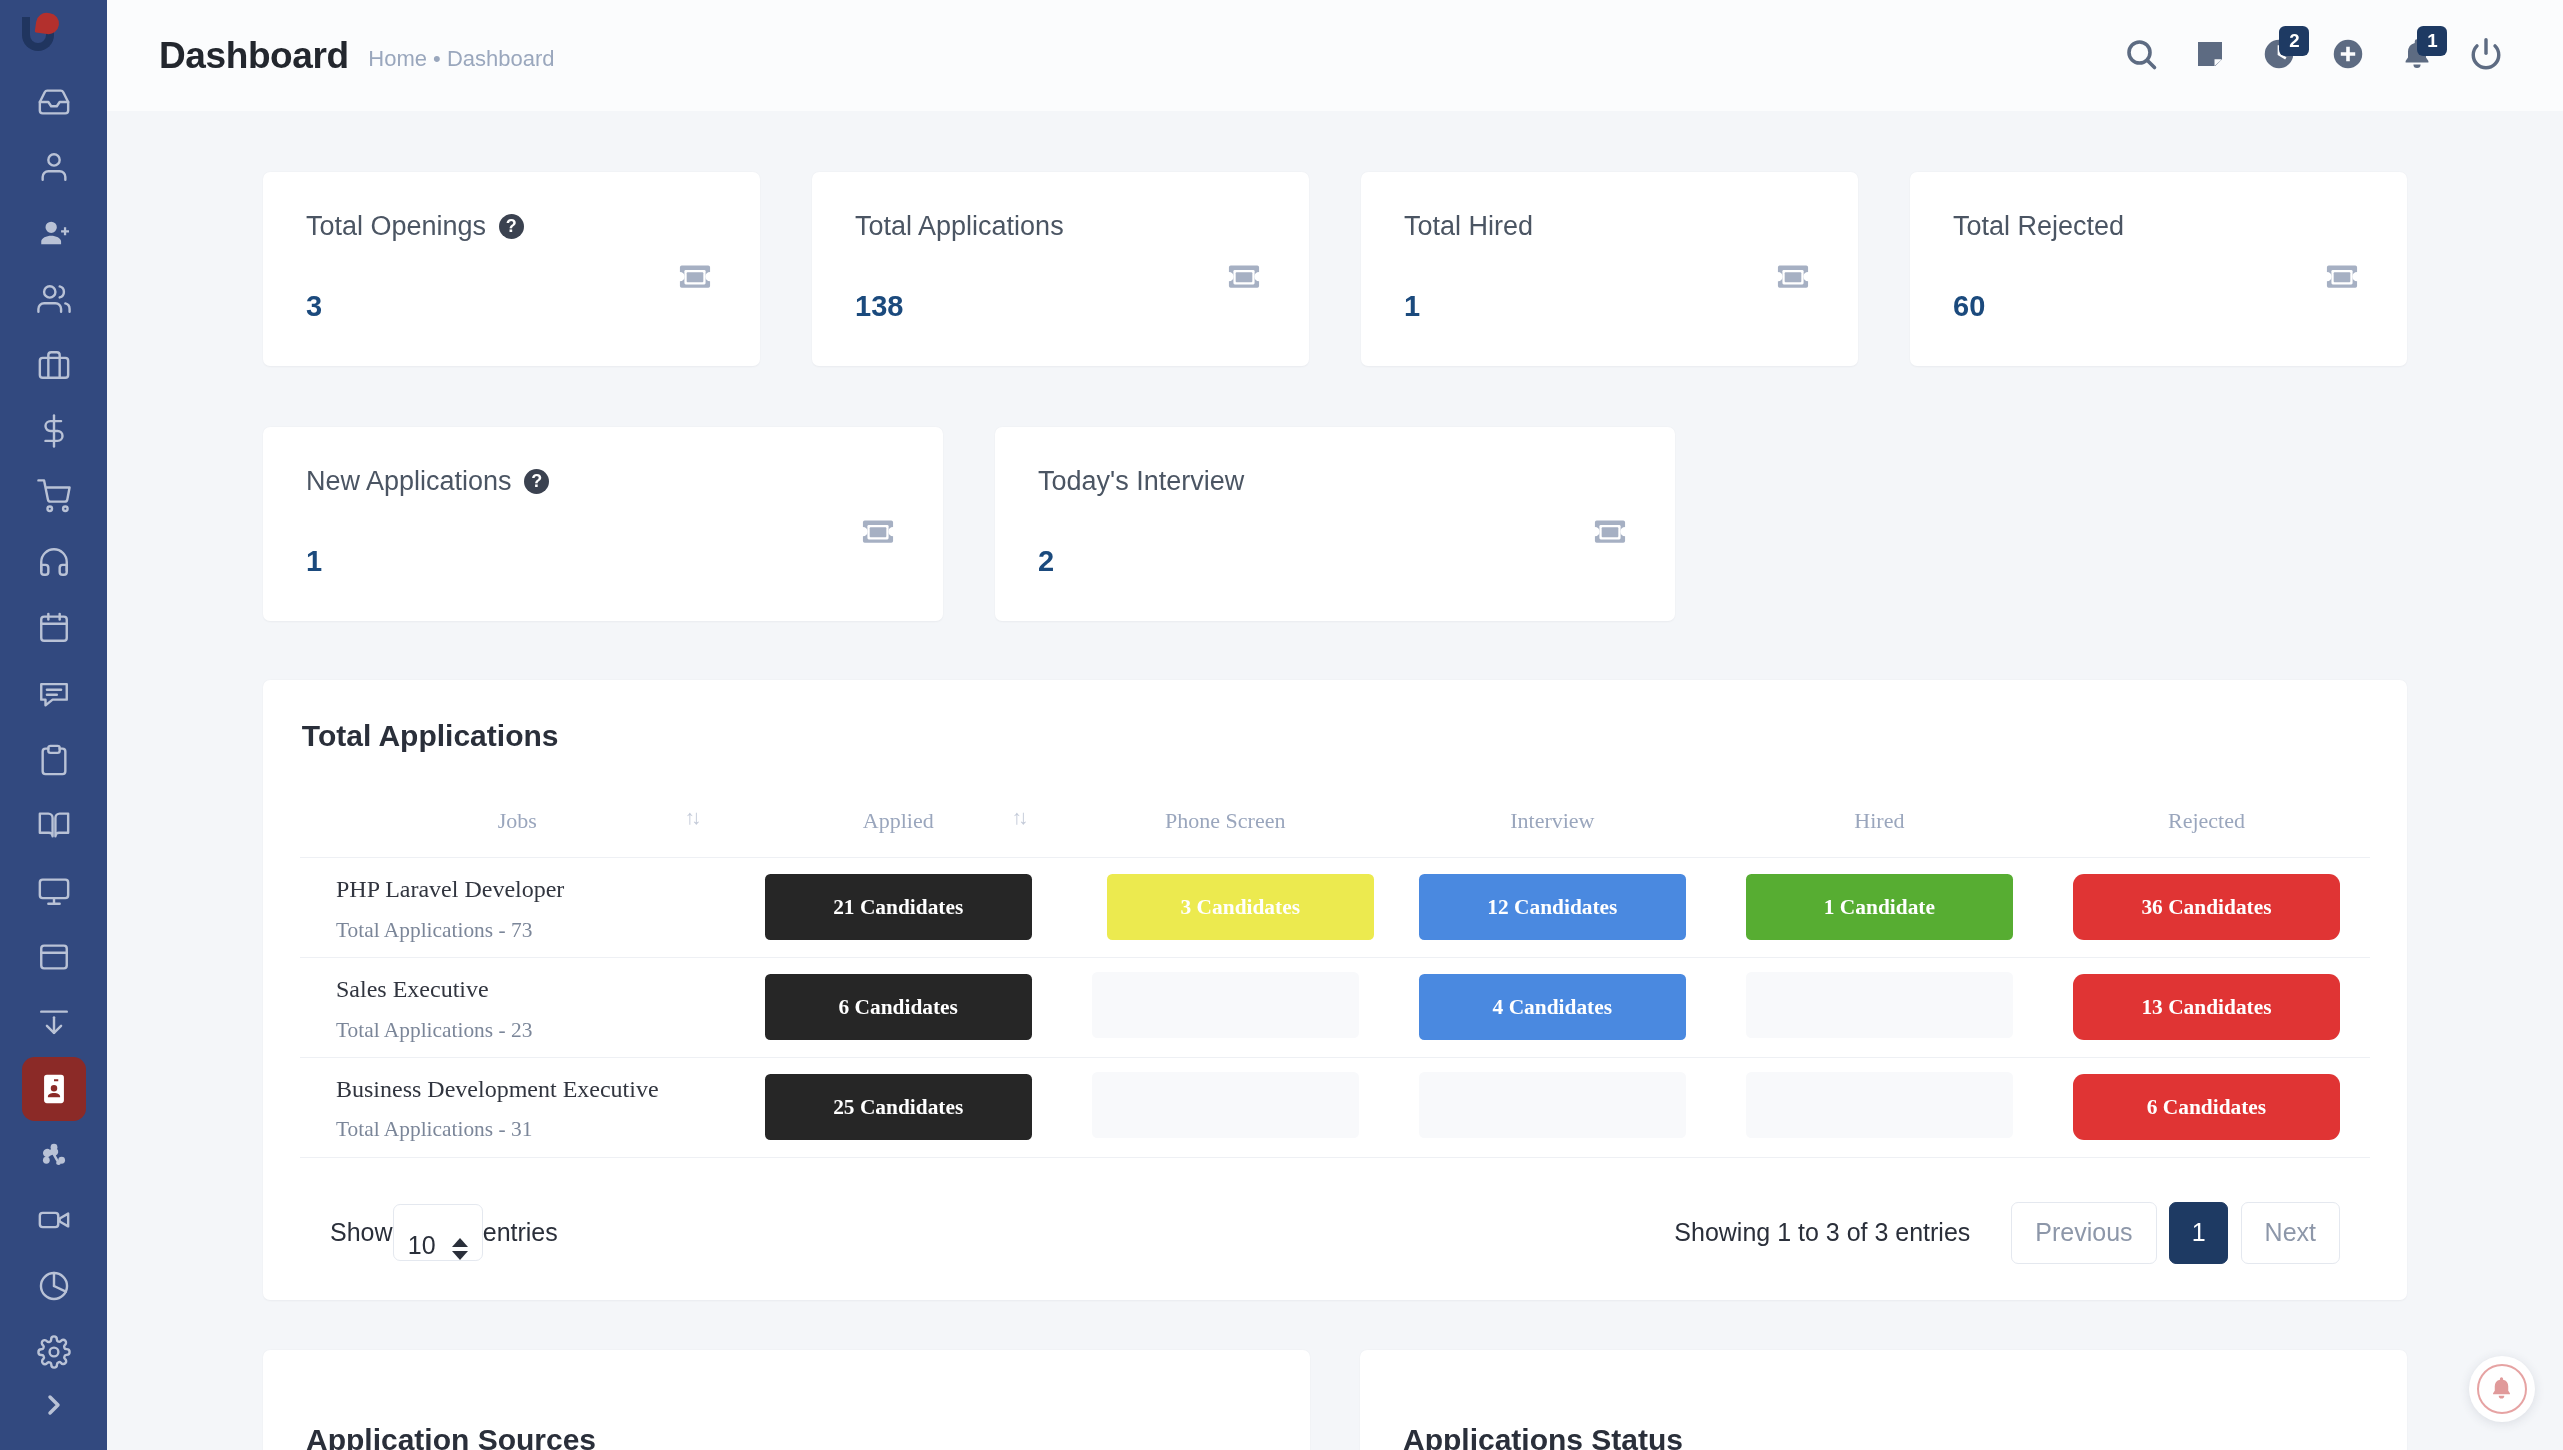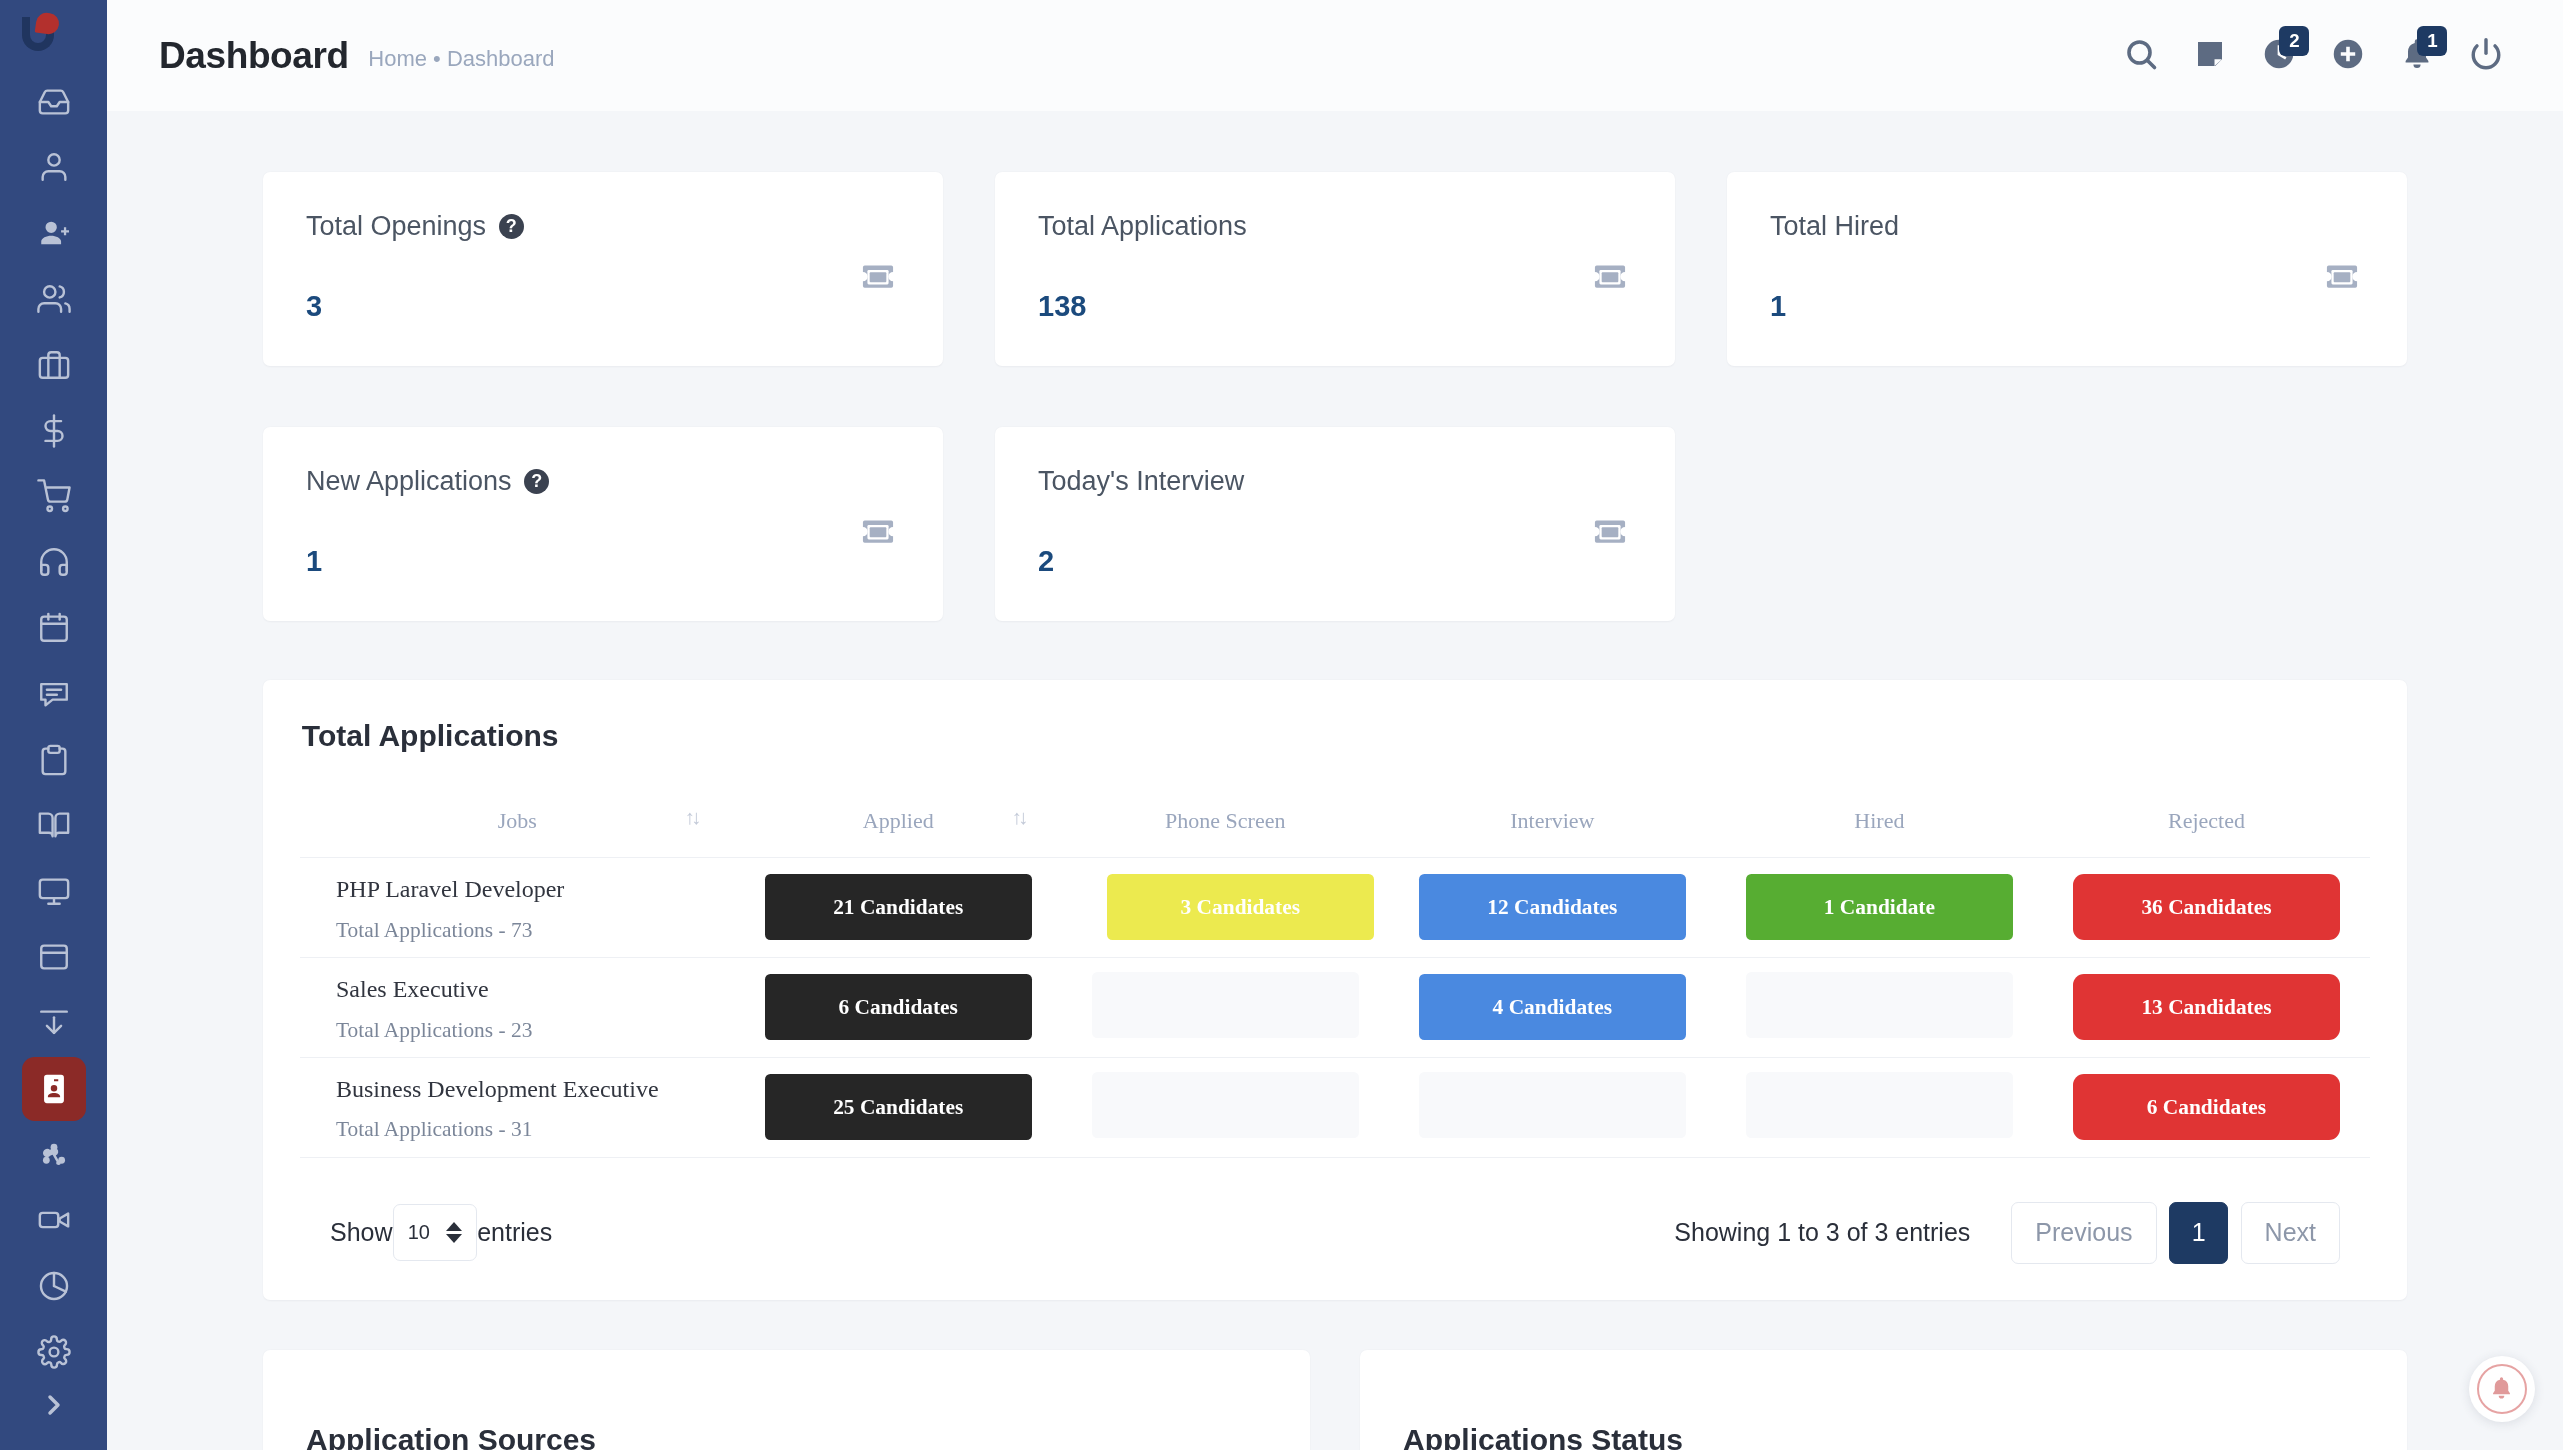--- a/index.html
+++ b/index.html
@@ -161,22 +161,22 @@
   .chip.empty  { background: #f8f9fb; }
 
   .dt-footer {
     display: flex; align-items: center;
     margin-top: 44px; padding: 0 30px;
   }
   .show-entries { display: flex; align-items: center; font-size: 25px; color: #2a2f3a; }
   .select-box {
     border: 1.8px solid #e4e8ef; border-radius: 7.1px;
     height: 57px; padding: 0 14.2px;
-    display: flex; align-items: center; gap: 16px;
-    font-size: 20px; color: #2a2f3a; background: #fff;
+    display: flex; align-items: flex-end; gap: 16px;
+    font-size: 25px; color: #2a2f3a; background: #fff;
   }
   .spin { display: flex; flex-direction: column; gap: 3.6px; color: #2a2f3a; }
   .spin i { width: 0; height: 0; border-left: 8px solid transparent; border-right: 8px solid transparent; }
   .spin i.up { border-bottom: 9.8px solid #2a2f3a; }
   .spin i.dn { border-top: 9.8px solid #2a2f3a; }
   .pager { margin-left: auto; display: flex; align-items: center; gap: 0; }
   .pager-info { font-size: 25px; color: #2a2f3a; margin-right: 28.5px; margin-left: 27px; }
   .pg {
     min-width: 55px; height: 62px; padding: 0 23px;
     border: 1.8px solid #e4e8ef; border-radius: 7.1px;
@@ -474,20 +474,33 @@
             <rect x="5.6" y="5.6" width="18.8" height="12.8" rx="1.2" fill="#fff"></rect>
             <rect x="7.6" y="7.6" width="14.8" height="8.8" rx=".8"></rect>
           </svg>
         </div>
       </div>
       <div class="stat-card">
         <div class="stat-title">
           <span>Total Hired</span>
         </div>
         <div class="stat-value">1</div>
+        <div class="ticket-icon">
+          <svg viewBox="0 0 30 24" fill="currentColor">
+            <path d="M1.6 3.2A1.6 1.6 0 013.2 1.6h23.6a1.6 1.6 0 011.6 1.6v4.1a4.2 4.2 0 000 8.4v4.1a1.6 1.6 0 01-1.6 1.6H3.2a1.6 1.6 0 01-1.6-1.6v-4.1a4.2 4.2 0 000-8.4z"></path>
+            <rect x="5.6" y="5.6" width="18.8" height="12.8" rx="1.2" fill="#fff"></rect>
+            <rect x="7.6" y="7.6" width="14.8" height="8.8" rx=".8"></rect>
+          </svg>
+        </div>
+      </div>
+      <div class="stat-card">
+        <div class="stat-title">
+          <span>Total Rejected</span>
+        </div>
+        <div class="stat-value">60</div>
         <div class="ticket-icon">
           <svg viewBox="0 0 30 24" fill="currentColor">
             <path d="M1.6 3.2A1.6 1.6 0 013.2 1.6h23.6a1.6 1.6 0 011.6 1.6v4.1a4.2 4.2 0 000 8.4v4.1a1.6 1.6 0 01-1.6 1.6H3.2a1.6 1.6 0 01-1.6-1.6v-4.1a4.2 4.2 0 000-8.4z"></path>
             <rect x="5.6" y="5.6" width="18.8" height="12.8" rx="1.2" fill="#fff"></rect>
             <rect x="7.6" y="7.6" width="14.8" height="8.8" rx=".8"></rect>
           </svg>
         </div>
       </div>
     </div>
   <div class="cards-row" id="cards-row-2">

